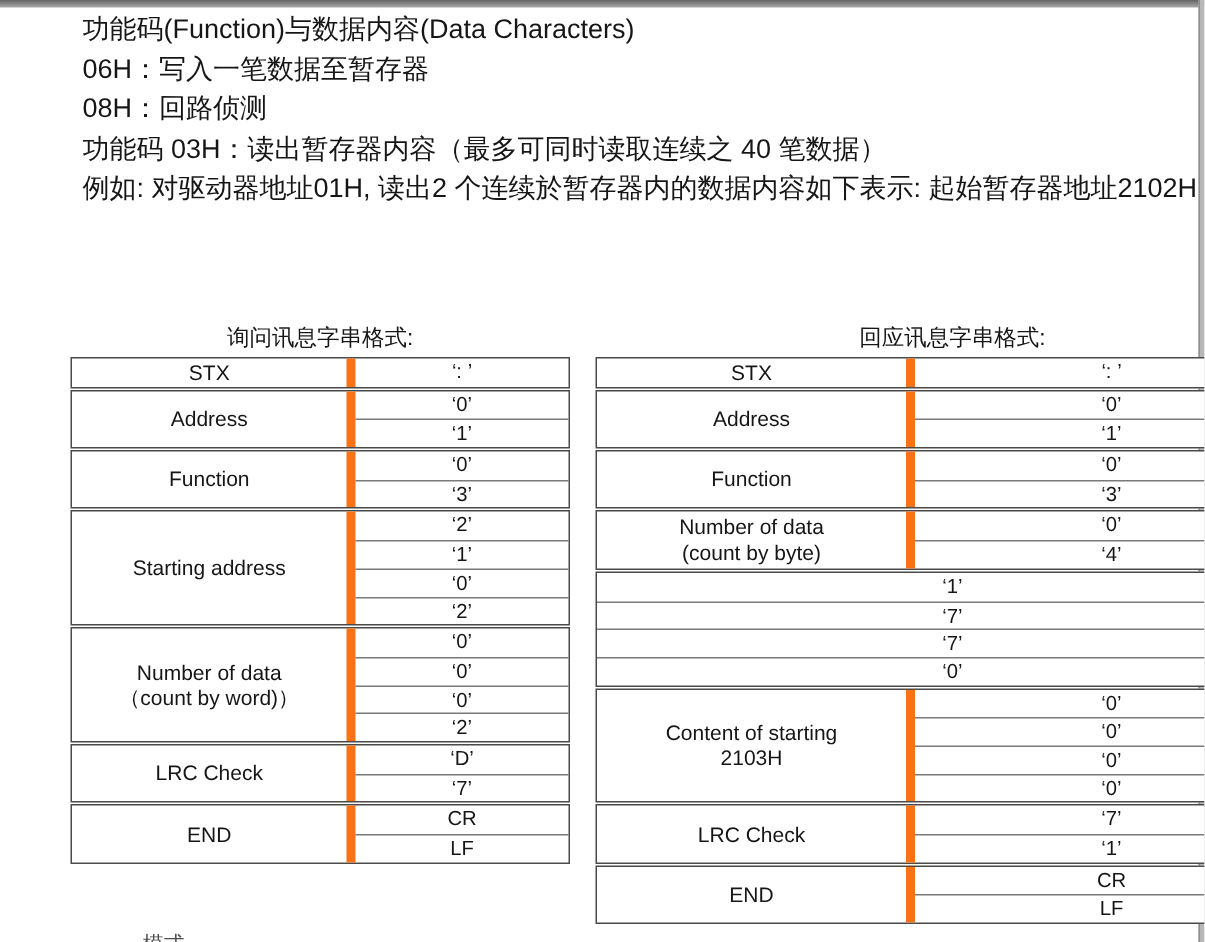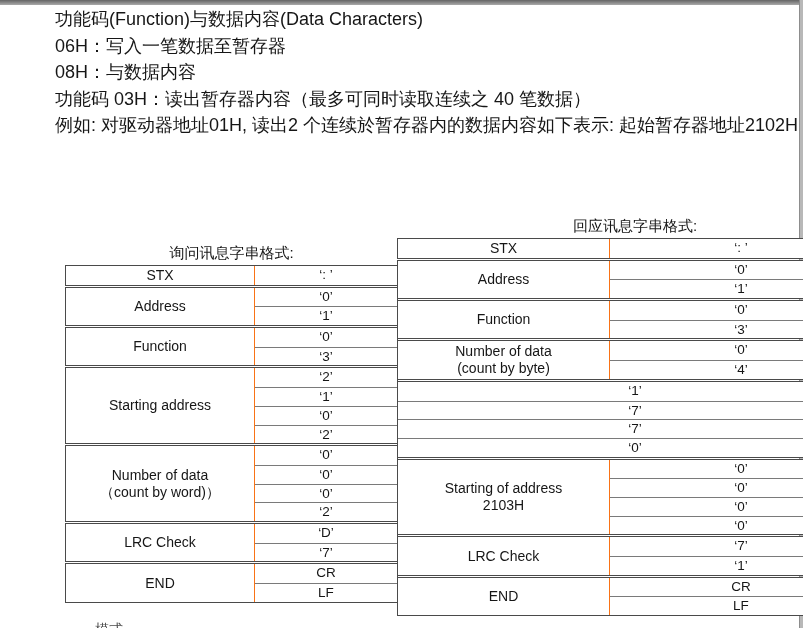--- a/index.html
+++ b/index.html
@@ -20,33 +20,33 @@
     background:#b8b8b8; border-left:1px solid #8d8d8d;
   }
   .text-block { position:absolute; left:55px; top:6px; width:730px; }
   .text-line {
     height:26.6px; line-height:26.6px;
     font-size:18px; white-space:nowrap;
   }
   .tbl {
     position:absolute; top:216px;
   }
-  .tbl-left  { left:65px;  width:333px;margin-top:27px; }
+  .tbl-left  { left:47px;  width:333px; }
   .tbl-right { left:397px; width:476px; }
   .tbl-caption {
     height:22px; line-height:20px; text-align:center;
     font-size:15px;
   }
   .group {
     display:flex; border:1px solid #4a4a4a; background:#fff;
   }
   .group + .group { margin-top:1px; }
   .group-label {
     flex:none; display:flex; align-items:center; justify-content:center;
-    border-right:1px solid #f97316;
+    border-right:6px solid #f97316;
     text-align:center; font-size:14px; line-height:17px;
     white-space:pre-line; padding:0 2px; box-sizing:border-box;
   }
   .tbl-left  .group-label { width:189px; }
   .tbl-right .group-label { width:212px; }
   .group-values { flex:1; display:flex; flex-direction:column; }
   .value-cell {
     height:18.7px; line-height:18.2px; box-sizing:border-box;
     text-align:center; font-size:13.5px;
   }
@@ -59,21 +59,21 @@
 </head>
 <body>
 
 <div class="page">
   <div class="top-edge"></div>
   <div class="right-edge"></div>
 
   <div class="text-block">
       <div class="text-line">功能码(Function)与数据内容(Data Characters)</div>
       <div class="text-line">06H：写入一笔数据至暂存器</div>
-      <div class="text-line">08H：与数据内容</div>
+      <div class="text-line">08H：回路侦测</div>
       <div class="text-line">功能码 03H：读出暂存器内容（最多可同时读取连续之 40 笔数据）</div>
       <div class="text-line">例如: 对驱动器地址01H, 读出2 个连续於暂存器内的数据内容如下表示: 起始暂存器地址2102H</div>
     </div>
 
   <div class="tbl tbl-left">
     <div class="tbl-caption">询问讯息字串格式:</div>
     <div>
         <div class="group">
           <div class="group-label">STX</div>
           <div class="group-values">
@@ -163,21 +163,21 @@
         </div>
         <div class="group">
           <div class="group-values">
             <div class="value-cell">‘1’</div>
             <div class="value-cell">‘7’</div>
             <div class="value-cell">‘7’</div>
             <div class="value-cell">‘0’</div>
           </div>
         </div>
         <div class="group">
-          <div class="group-label">Starting of address
+          <div class="group-label">Content of starting
 2103H</div>
           <div class="group-values">
             <div class="value-cell">‘0’</div>
             <div class="value-cell">‘0’</div>
             <div class="value-cell">‘0’</div>
             <div class="value-cell">‘0’</div>
           </div>
         </div>
         <div class="group">
           <div class="group-label">LRC Check</div>

